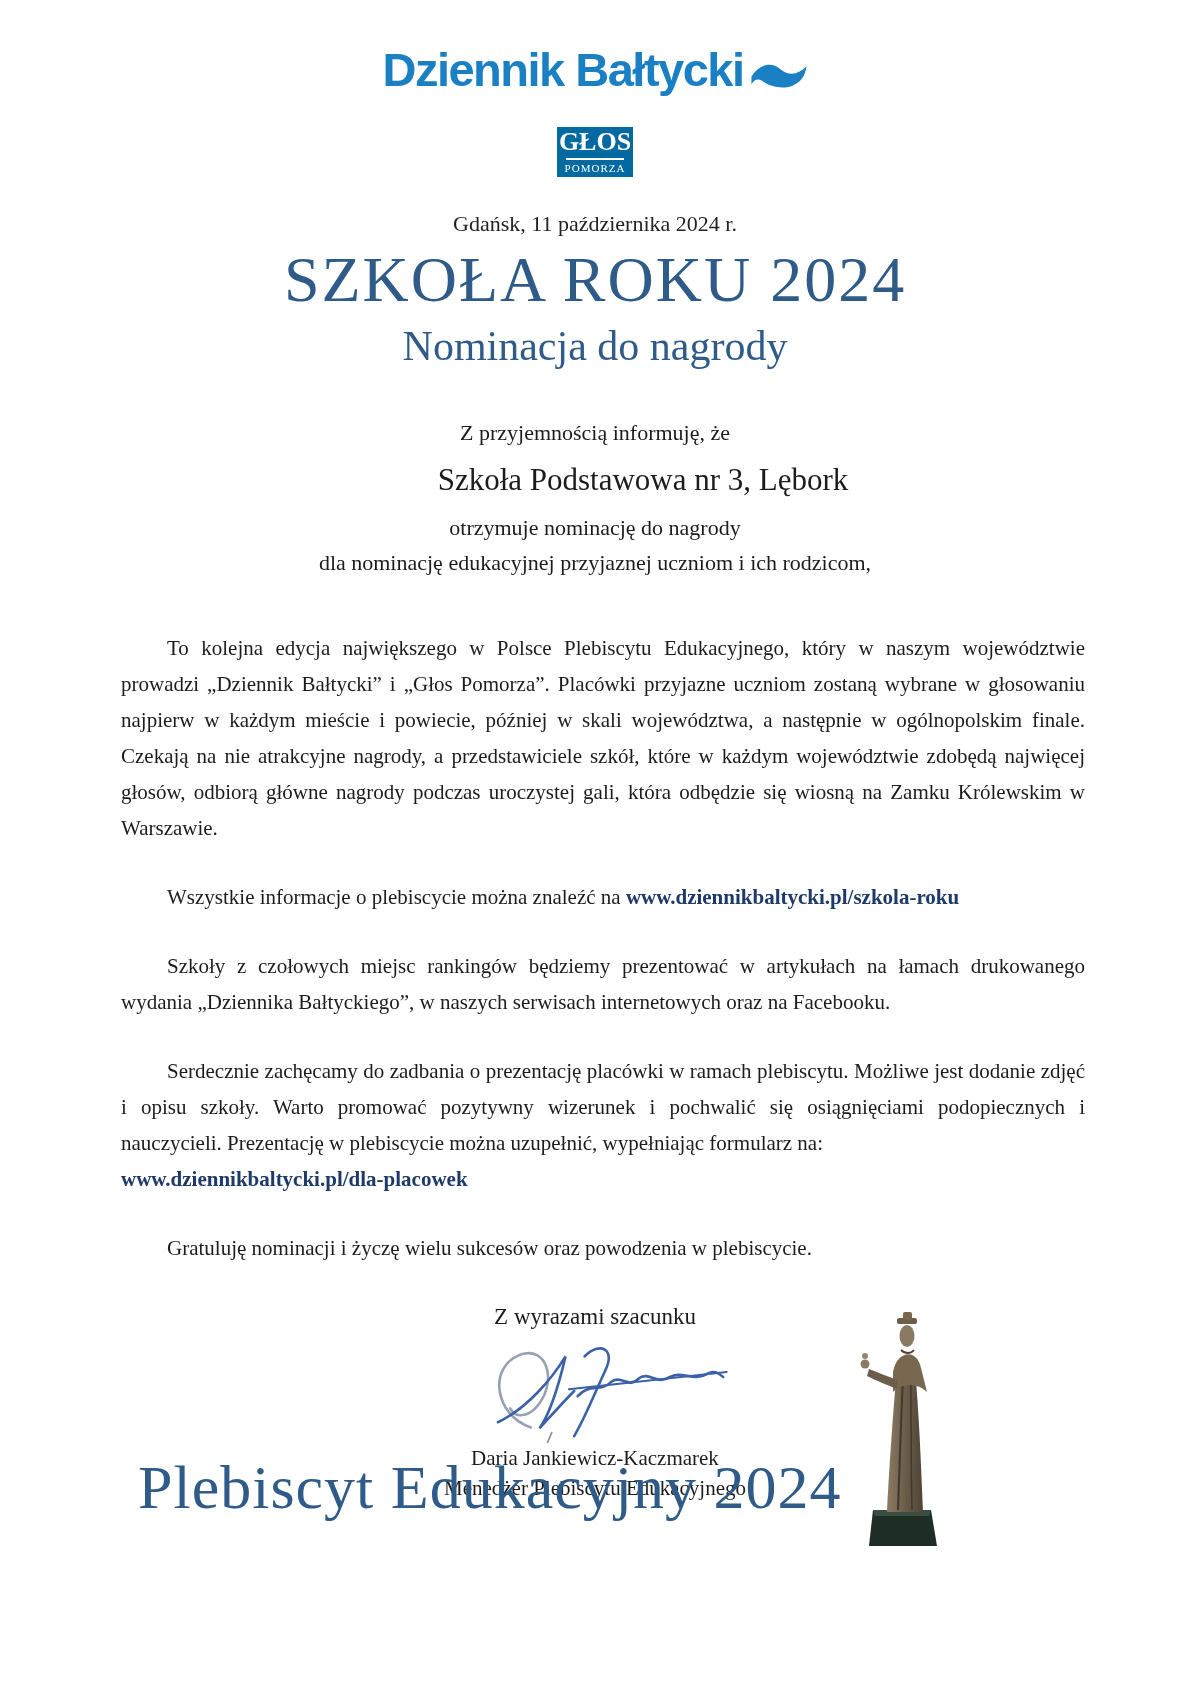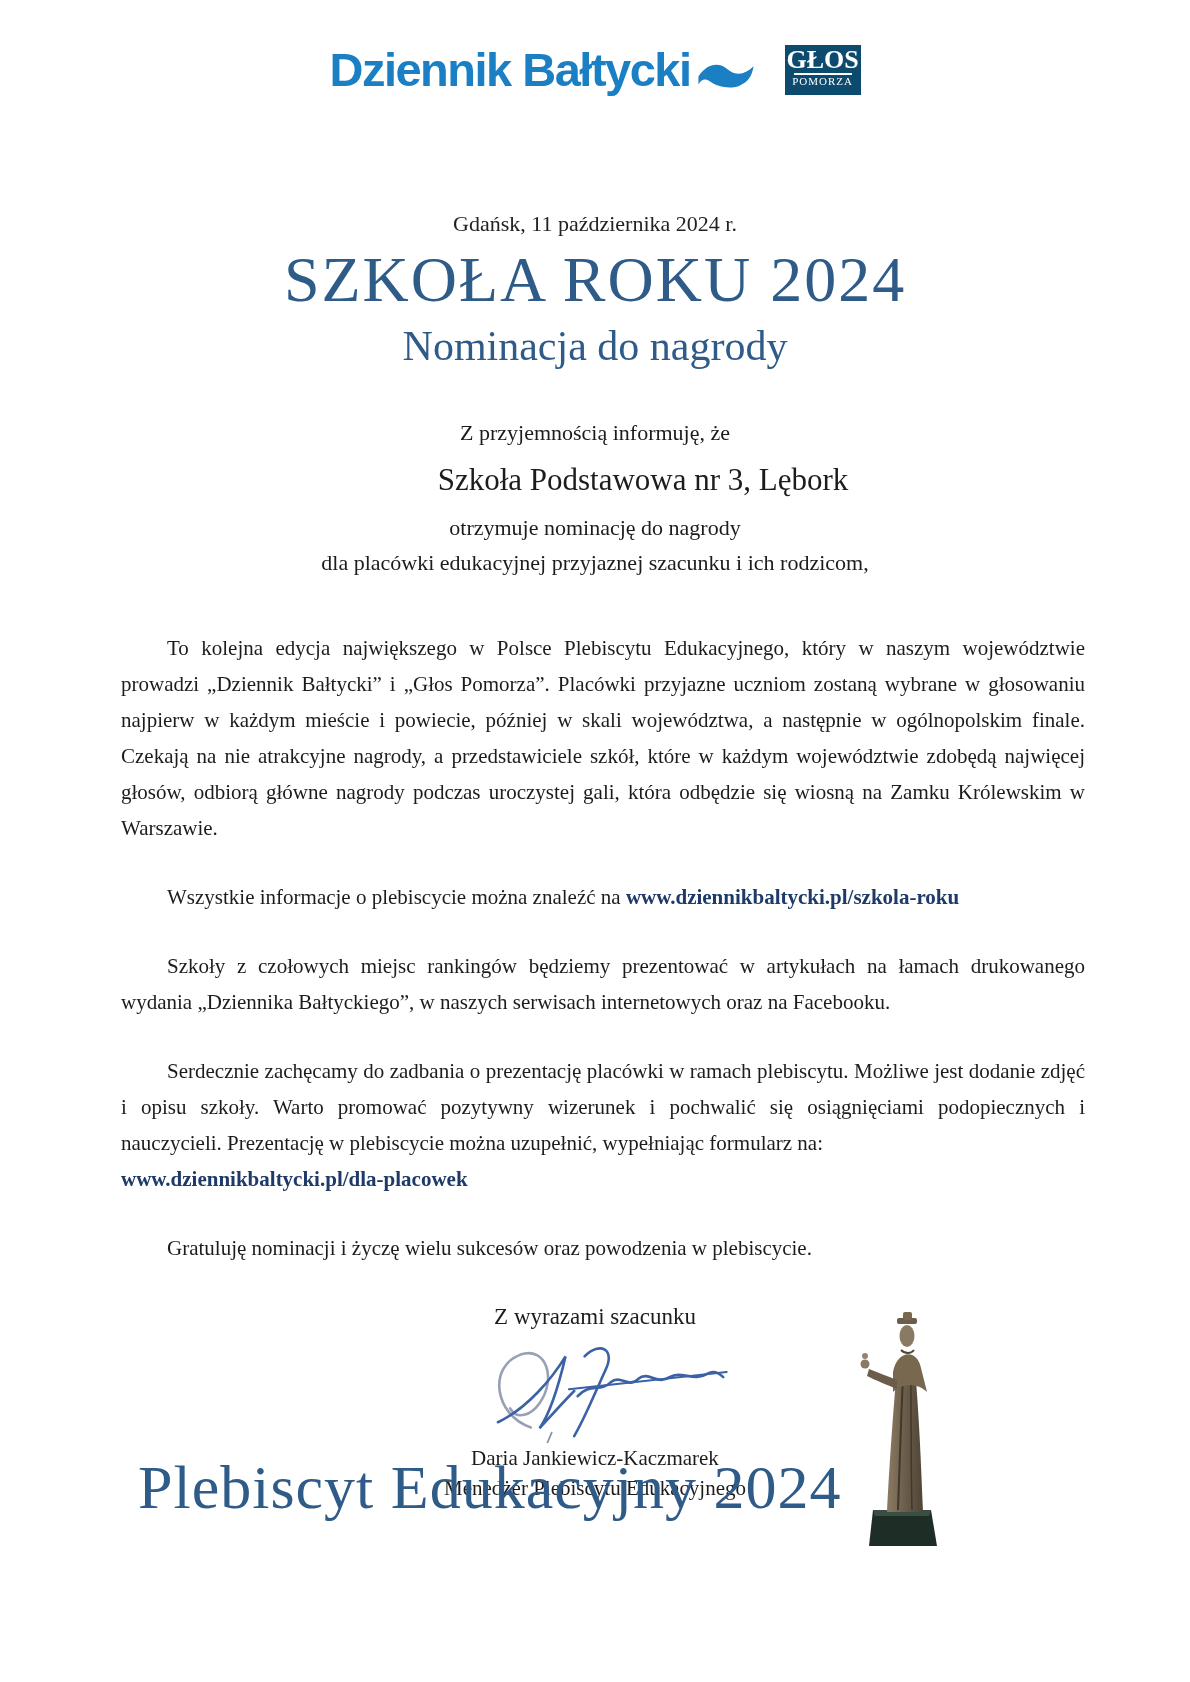--- a/index.html
+++ b/index.html
@@ -10,32 +10,32 @@
     margin:0 auto;
     background:#ffffff;
     font-family:"Liberation Serif", serif;
     color:#1c1c1c;
     overflow:hidden;
   }
 
   
   .header {
     position:absolute; top:42px; left:0; width:100%;
-    display:flex; justify-content:center; align-items:center; gap:30px;
+    display:flex; justify-content:center; align-items:center; gap:30px;flex-direction:column;
   }
   .brand {
     display:flex; align-items:center; gap:6px;
     font-family:"Liberation Sans", sans-serif;
     font-weight:bold; font-size:47px; letter-spacing:-1.5px;
     color:#1b7fc4;
   }
   .brand .wave { width:58px; height:40px; margin-top:10px; }
   .glos-box {
-    width:76px; height:50px; background:#0c4a6e;
-    display:flex; flex-direction:column; justify-content:flex-start; align-items:center;
+    width:76px; height:50px; background:#0369a1;
+    display:flex; flex-direction:column; justify-content:space-between; align-items:center;
     color:#ffffff; font-family:"Liberation Serif", serif;
     padding:3px 4px;
   }
   .glos-box .glos-title { font-size:26px; font-weight:bold; line-height:24px; letter-spacing:0px; }
   .glos-box .glos-rule { width:58px; height:2px; background:#ffffff; margin:1px 0; }
   .glos-box .glos-sub { font-size:11px; font-weight:normal; letter-spacing:1px; line-height:11px; }
 
   
   .dateline {
     position:absolute; top:163px; left:0; width:100%;
@@ -104,21 +104,21 @@
   </div>
 
   <div class="dateline">Gdańsk, 11 października 2024 r.</div>
 
   <div class="title-main">SZKOŁA ROKU 2024</div>
   <div class="title-sub">Nominacja do nagrody</div>
 
   <div class="intro-1">Z przyjemnością informuję, że</div>
   <div class="intro-school">Szkoła Podstawowa nr 3, Lębork</div>
   <div class="intro-2">otrzymuje nominację do nagrody</div>
-  <div class="intro-3">dla placówki edukacyjnej przyjaznej szacunku i ich rodzicom,</div>
+  <div class="intro-3">dla nominację edukacyjnej przyjaznej uczniom i ich rodzicom,</div>
 
   <div class="content">
     <p class="p-just">To kolejna edycja największego w Polsce Plebiscytu Edukacyjnego, który w naszym województwie prowadzi „Dziennik Bałtycki” i „Głos Pomorza”. Placówki przyjazne uczniom zostaną wybrane w głosowaniu najpierw w każdym mieście i powiecie, później w skali województwa, a następnie w ogólnopolskim finale. Czekają na nie atrakcyjne nagrody, a przedstawiciele szkół, które w każdym województwie zdobędą najwięcej głosów, odbiorą główne nagrody podczas uroczystej gali, która odbędzie się wiosną na Zamku Królewskim w Warszawie.</p>
 
     <p class="p-ind"><span>Wszystkie informacje o plebiscycie można znaleźć na </span><a class="doc-link">www.dziennikbaltycki.pl/szkola-roku</a></p>
 
     <p class="p-just">Szkoły z czołowych miejsc rankingów będziemy prezentować w artykułach na łamach drukowanego wydania „Dziennika Bałtyckiego”, w naszych serwisach internetowych oraz na Facebooku.</p>
 
     <p class="p-just"><span>Serdecznie zachęcamy do zadbania o prezentację placówki w ramach plebiscytu. Możliwe jest dodanie zdjęć i opisu szkoły. Warto promować pozytywny wizerunek i pochwalić się osiągnięciami podopiecznych i nauczycieli. Prezentację w plebiscycie można uzupełnić, wypełniając formularz na:</span><a class="doc-link link-line">www.dziennikbaltycki.pl/dla-placowek</a></p>
 

